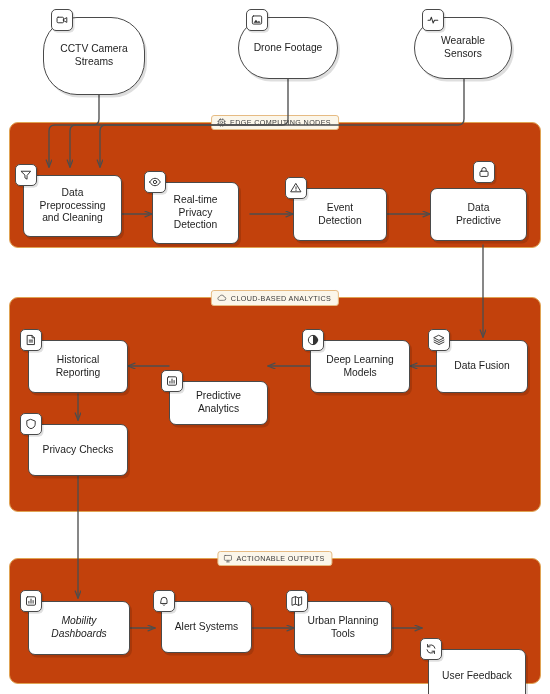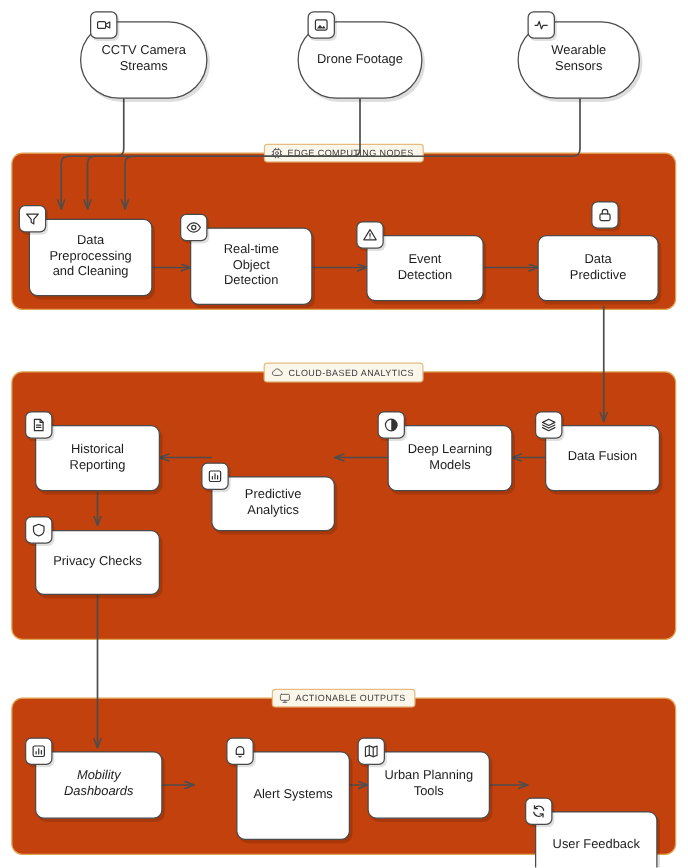--- a/index.html
+++ b/index.html
@@ -133,21 +133,21 @@
       <path d="M78,394 L78,420" marker-end="url(#arrow)"></path>
 
       <path d="M78,476 L78,598" marker-end="url(#arrow)"></path>
 
       <path d="M130,628 L155,628" marker-end="url(#arrow)"></path>
       <path d="M252,628 L294,628" marker-end="url(#arrow)"></path>
       <path d="M392,628 L422,628" marker-end="url(#arrow)"></path>
     </g>
   </svg>
 
-  <div class="node pill" style="left:64px; top:17px; width:102px; height:62px;">
+  <div class="node pill" style="left:43px; top:17px; width:102px; height:78px;">
     <span class="node-icon" style="left:7px; top:-9px;">
       <svg width="12" height="12" viewBox="0 0 16 16" fill="none" stroke="#333" stroke-width="1.3" stroke-linecap="round" stroke-linejoin="round">
         <rect x="1.4" y="4.3" width="8.6" height="7.4" rx="1.4"></rect>
         <path d="M10,7.3 L14.4,4.8 L14.4,11.2 L10,8.7 Z"></path>
       </svg>
     </span>
     <span class="nlabel">
       <span>CCTV Camera</span><br><span>Streams</span>
     </span>
   </div>
@@ -193,31 +193,31 @@
         <path d="M1.8,3 L14.2,3 L9.4,8.6 L9.4,13.6 L6.6,11.8 L6.6,8.6 Z"></path>
       </svg>
     </span>
     <span class="nlabel">
       <span>Data</span><br>
       <span>Preprocessing</span><br>
       <span>and Cleaning</span>
     </span>
   </div>
 
-  <div class="node" style="left:152px; top:182px; width:98px; height:62px;">
+  <div class="node" style="left:152px; top:182px; width:87px; height:62px;">
     <span class="node-icon">
       <svg width="12" height="12" viewBox="0 0 16 16" fill="none" stroke="#333" stroke-width="1.3" stroke-linecap="round" stroke-linejoin="round">
         <path d="M0.9,8 C3.1,4.3 5.4,3.1 8,3.1 C10.6,3.1 12.9,4.3 15.1,8
                  C12.9,11.7 10.6,12.9 8,12.9 C5.4,12.9 3.1,11.7 0.9,8 Z"></path>
         <circle cx="8" cy="8" r="2.2"></circle>
       </svg>
     </span>
     <span class="nlabel">
       <span>Real-time</span><br>
-      <span>Object</span><br>
+      <span>Privacy</span><br>
       <span>Detection</span>
     </span>
   </div>
 
   <div class="node" style="left:293px; top:188px; width:94px; height:53px;justify-content:center;">
     <span class="node-icon">
       <svg width="12" height="12" viewBox="0 0 16 16" fill="none" stroke="#333" stroke-width="1.3" stroke-linecap="round" stroke-linejoin="round">
         <path d="M8,2.3 L14.6,13.1 L1.4,13.1 Z"></path>
         <path d="M8,6.4 L8,9.3 M8,11 L8,11.3"></path>
       </svg>
@@ -332,21 +332,21 @@
         <rect x="2" y="2.4" width="12" height="11.2" rx="1.5"></rect>
         <path d="M5.2,10.9 L5.2,8.4 M8,10.9 L8,5.4 M10.8,10.9 L10.8,7.4"></path>
       </svg>
     </span>
     <span class="nlabel">
       <span>Mobility</span><br>
       <span>Dashboards</span>
     </span>
   </div>
 
-  <div class="node" style="left:161px; top:601px; width:91px; height:71px;margin-left:28px;">
+  <div class="node" style="left:161px; top:601px; width:91px; height:52px;">
     <span class="node-icon">
       <svg width="12" height="12" viewBox="0 0 16 16" fill="none" stroke="#333" stroke-width="1.3" stroke-linecap="round" stroke-linejoin="round">
         <path d="M4,11.3 L12,11.3 L12,7 A4,4 0 0 0 4,7 Z"></path>
         <path d="M6.8,13.3 A1.4,1.4 0 0 0 9.2,13.3"></path>
       </svg>
     </span>
     <span class="nlabel">Alert Systems</span>
   </div>
 
   <div class="node" style="left:294px; top:601px; width:98px; height:54px;">

